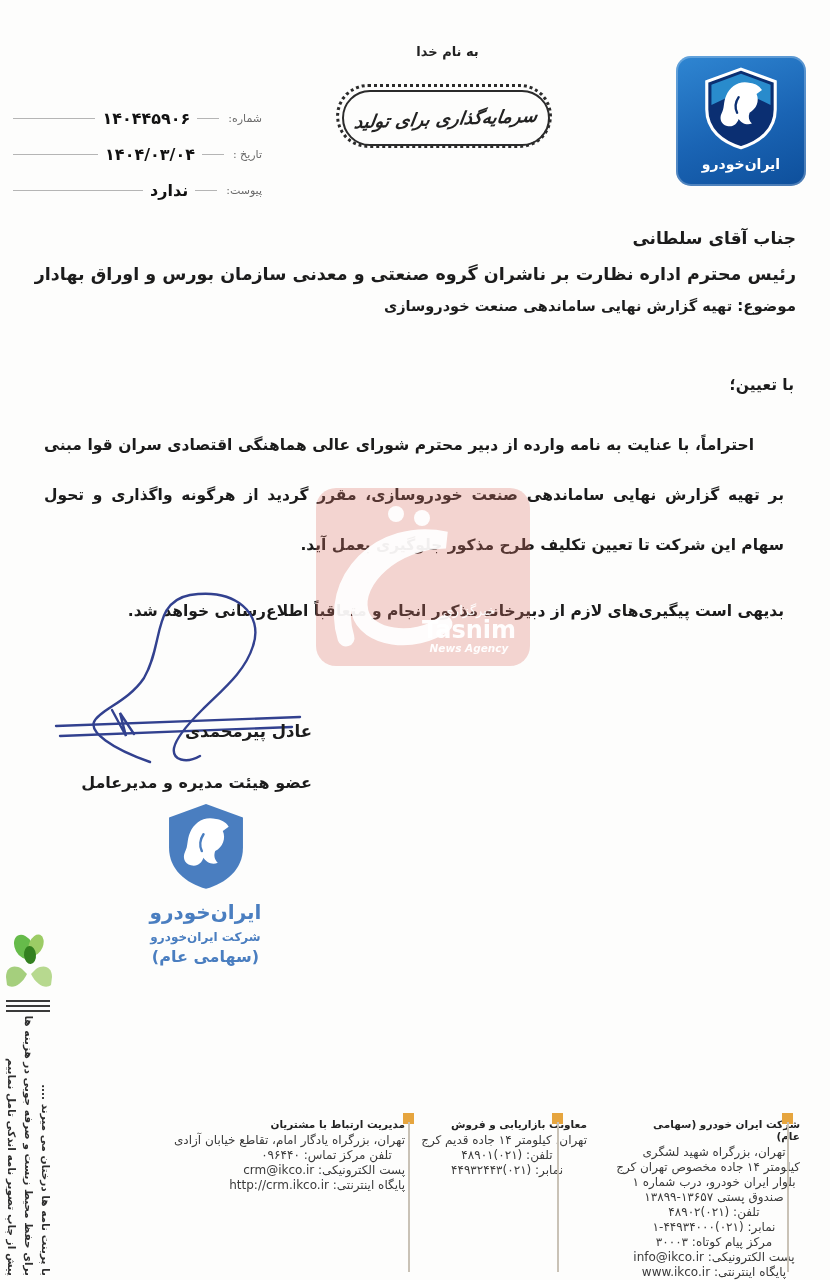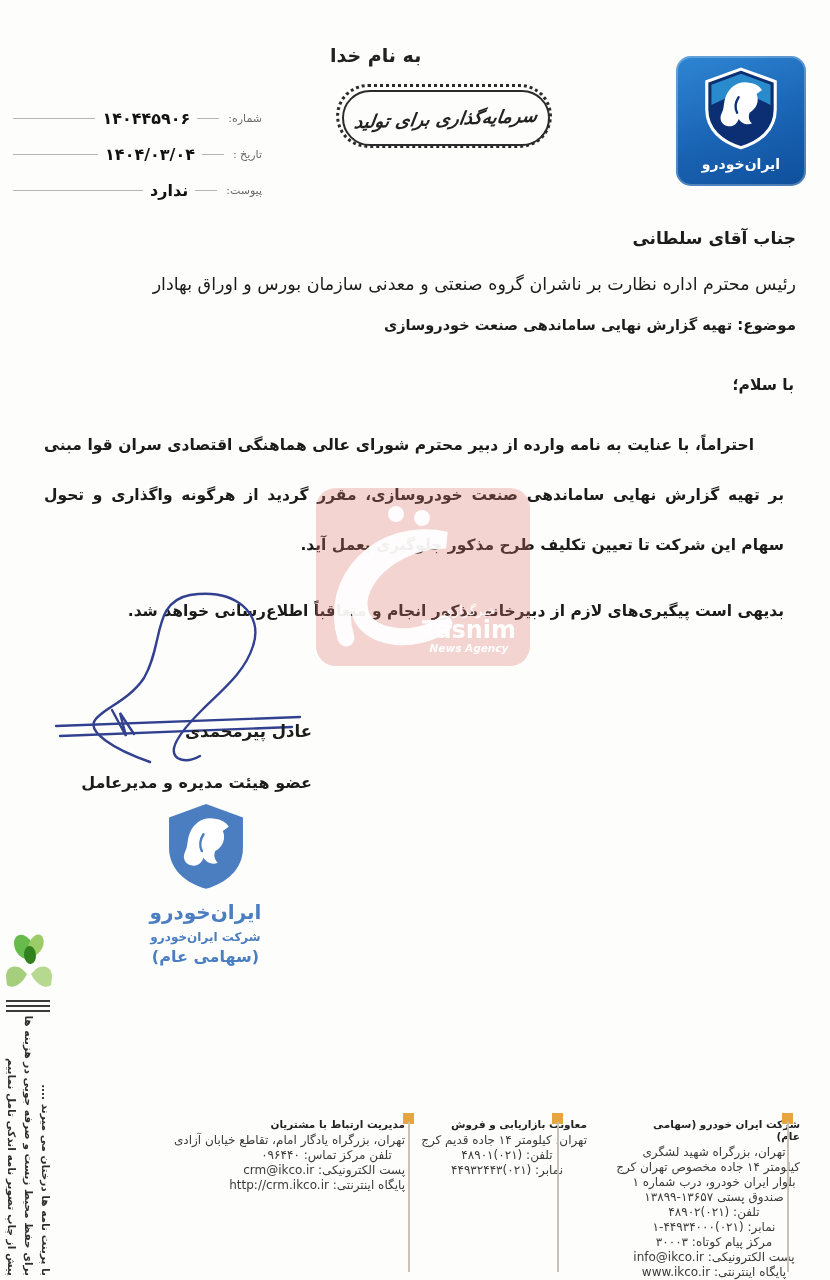--- a/index.html
+++ b/index.html
@@ -1,22 +1,22 @@
 <!DOCTYPE html>
 <html lang="fa"><head>
 <meta charset="utf-8">
 <style>
   html,body{margin:0;padding:0;background:#ffffff;}
   .fa{font-family:"DejaVu Sans","Liberation Sans",sans-serif;}
   .page{position:relative;width:830px;height:1280px;background:#fdfdfc;overflow:hidden;
         font-family:"DejaVu Sans","Liberation Sans",sans-serif;color:#1c1c1c;}
 
   
-  .bismillah{position:absolute;top:44px;left:330px;width:235px;text-align:left;
-             font-size:19px;font-weight:bold;color:#222;}
+  .bismillah{position:absolute;top:44px;left:330px;width:235px;text-align:center;
+             font-size:13px;font-weight:bold;color:#222;}
   .slogan-stamp{position:absolute;top:84px;left:336px;width:216px;height:64px;
                 border:3px dotted #2b2b2b;border-radius:42px;padding:3px;box-sizing:border-box;}
   .slogan-inner{width:100%;height:100%;border:2px double #2b2b2b;border-radius:36px;
                 display:flex;align-items:center;justify-content:center;}
   .slogan-text{font-family:"DejaVu Serif","Liberation Serif",serif;font-style:italic;
                font-weight:bold;font-size:18px;color:#222;transform:skewX(-10deg) rotate(-2deg);}
 
   .brand-logo{position:absolute;top:56px;left:676px;width:130px;height:130px;border-radius:15px;
               background:linear-gradient(160deg,#2f86d2 0%,#1a64b4 55%,#0e4f9b 100%);
               box-shadow:inset 0 0 0 2px rgba(255,255,255,.25);display:flex;flex-direction:column;
@@ -25,22 +25,22 @@
 
   .meta{position:absolute;top:100px;left:10px;width:252px;direction:rtl;}
   .meta-row{display:flex;align-items:center;height:36px;}
   .meta-label{font-size:11px;color:#6b6b6b;white-space:nowrap;padding-left:6px;}
   .meta-dash{flex:0 0 22px;border-top:1px solid #b5b5b5;margin:0 3px;}
   .meta-val{font-size:16px;font-weight:bold;color:#111;white-space:nowrap;padding:0 4px;}
   .meta-dash2{flex:1 1 auto;border-top:1px solid #b5b5b5;margin:0 3px;}
 
   
   .recipient{position:absolute;top:228px;right:34px;left:30px;direction:rtl;text-align:right;}
-  .rec-line1{font-size:17px;font-weight:bold;margin-bottom:26px;}
-  .rec-line2{font-size:17.5px;font-weight:normal;margin-bottom:22px;}
+  .rec-line1{font-size:17px;font-weight:bold;margin-bottom:16px;}
+  .rec-line2{font-size:17.5px;font-weight:bold;margin-bottom:13px;}
   .rec-subject{font-size:14.5px;font-weight:600;}
   .rec-subject .lbl{font-weight:bold;font-size:15px;}
 
   .salutation{position:absolute;top:376px;right:36px;direction:rtl;font-size:15.5px;font-weight:bold;}
 
   .body-text{position:absolute;top:404px;right:30px;left:28px;direction:rtl;text-align:justify;
              font-size:15.5px;font-weight:600;line-height:50px;color:#1b1b1b;}
   .body-text p{margin:16px;}
   .body-text p.p1{text-indent:30px;}
   .body-text p.p2{margin-top:16px;text-indent:0;}
@@ -129,21 +129,21 @@
 
   <div class="recipient fa">
     <div class="rec-line1">جناب آقای سلطانی</div>
     <div class="rec-line2">رئیس محترم اداره نظارت بر ناشران گروه صنعتی و معدنی سازمان بورس و اوراق بهادار</div>
     <div class="rec-subject">
       <span class="lbl">موضوع:</span>
       <span>تهیه گزارش نهایی ساماندهی صنعت خودروسازی</span>
     </div>
   </div>
 
-  <div class="salutation fa">با سلام؛</div>
+  <div class="salutation fa">با تعیین؛</div>
   <div class="body-text fa">
     <p class="p1">احتراماً، با عنایت به نامه وارده از دبیر محترم شورای عالی هماهنگی اقتصادی سران قوا مبنی بر تهیه گزارش نهایی ساماندهی صنعت خودروسازی، مقرر گردید از هرگونه واگذاری و تحول سهام این شرکت تا تعیین تکلیف طرح مذکور جلوگیری بعمل آید.</p>
     <p class="p2">بدیهی است پیگیری‌های لازم از دبیرخانه مذکور انجام و متعاقباً اطلاع‌رسانی خواهد شد.</p>
   </div>
 
   <div class="watermark">
     <span class="wm-glyph">
       <svg width="170" height="178" viewBox="0 0 170 178">
         <path d="M36 150 C18 92 70 38 136 52 C84 52 42 92 50 124 C56 150 104 158 134 136" stroke="#ffffff" stroke-width="17" fill="none" stroke-linecap="round"></path>
         <circle cx="86" cy="26" r="8" fill="#ffffff"></circle>

